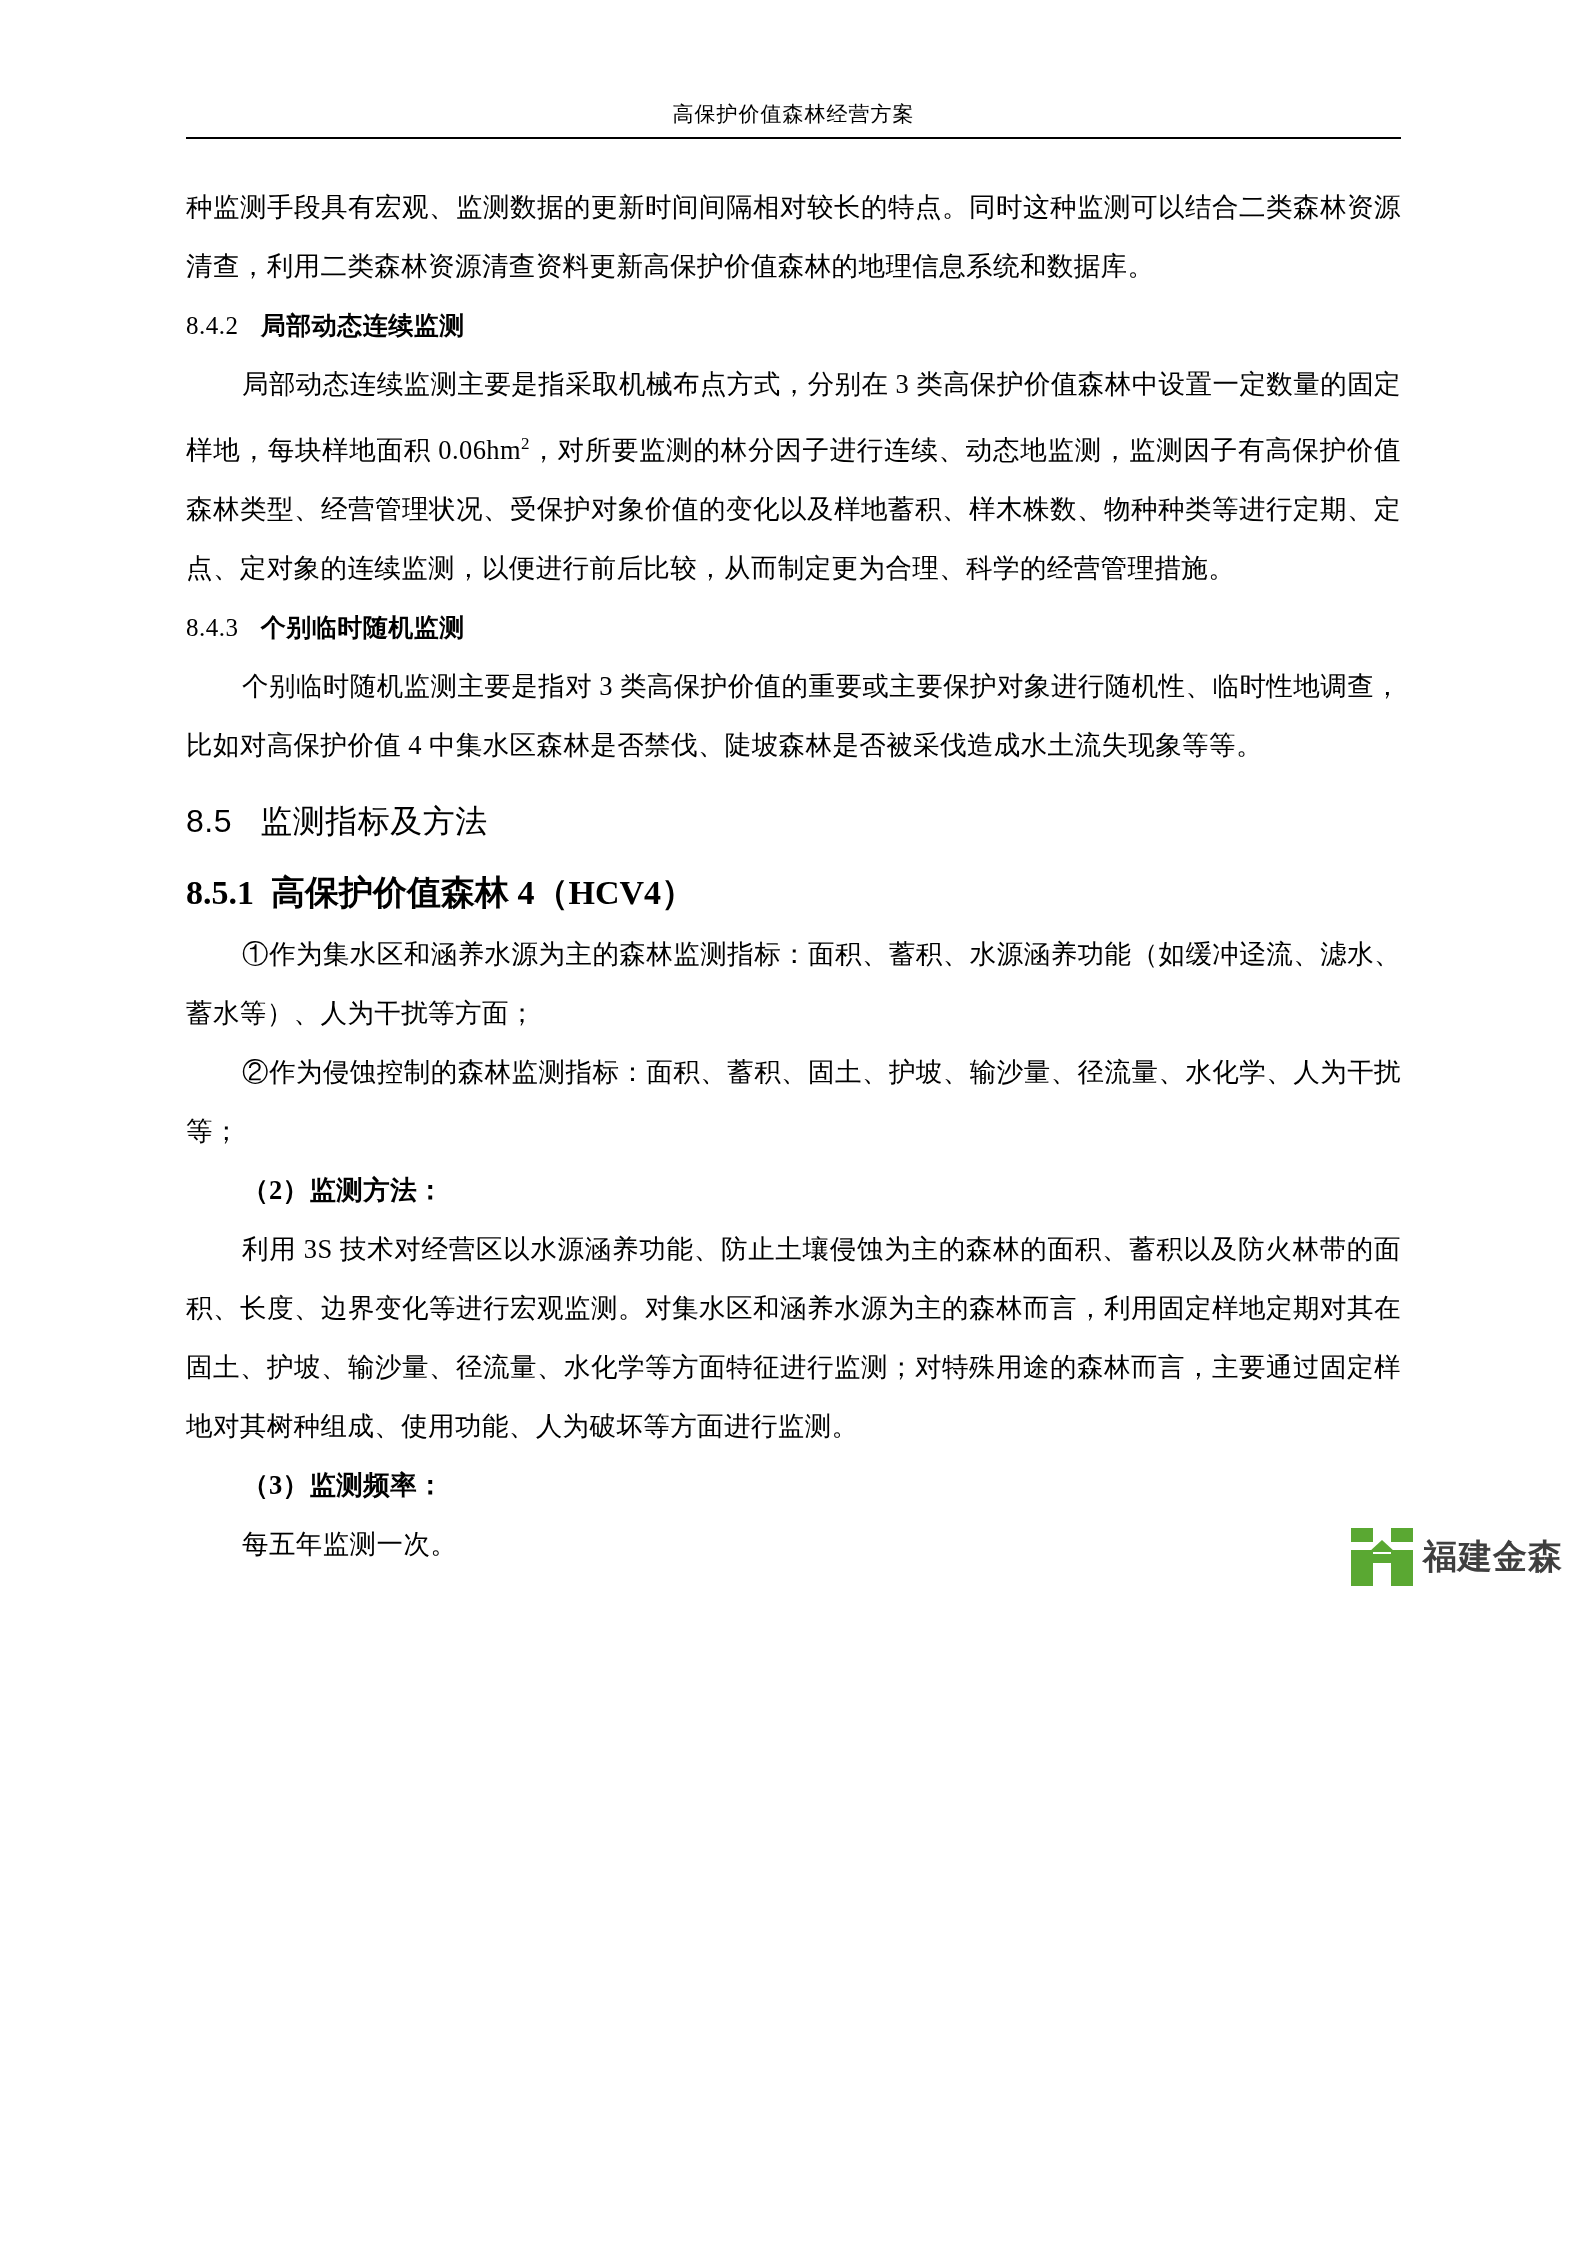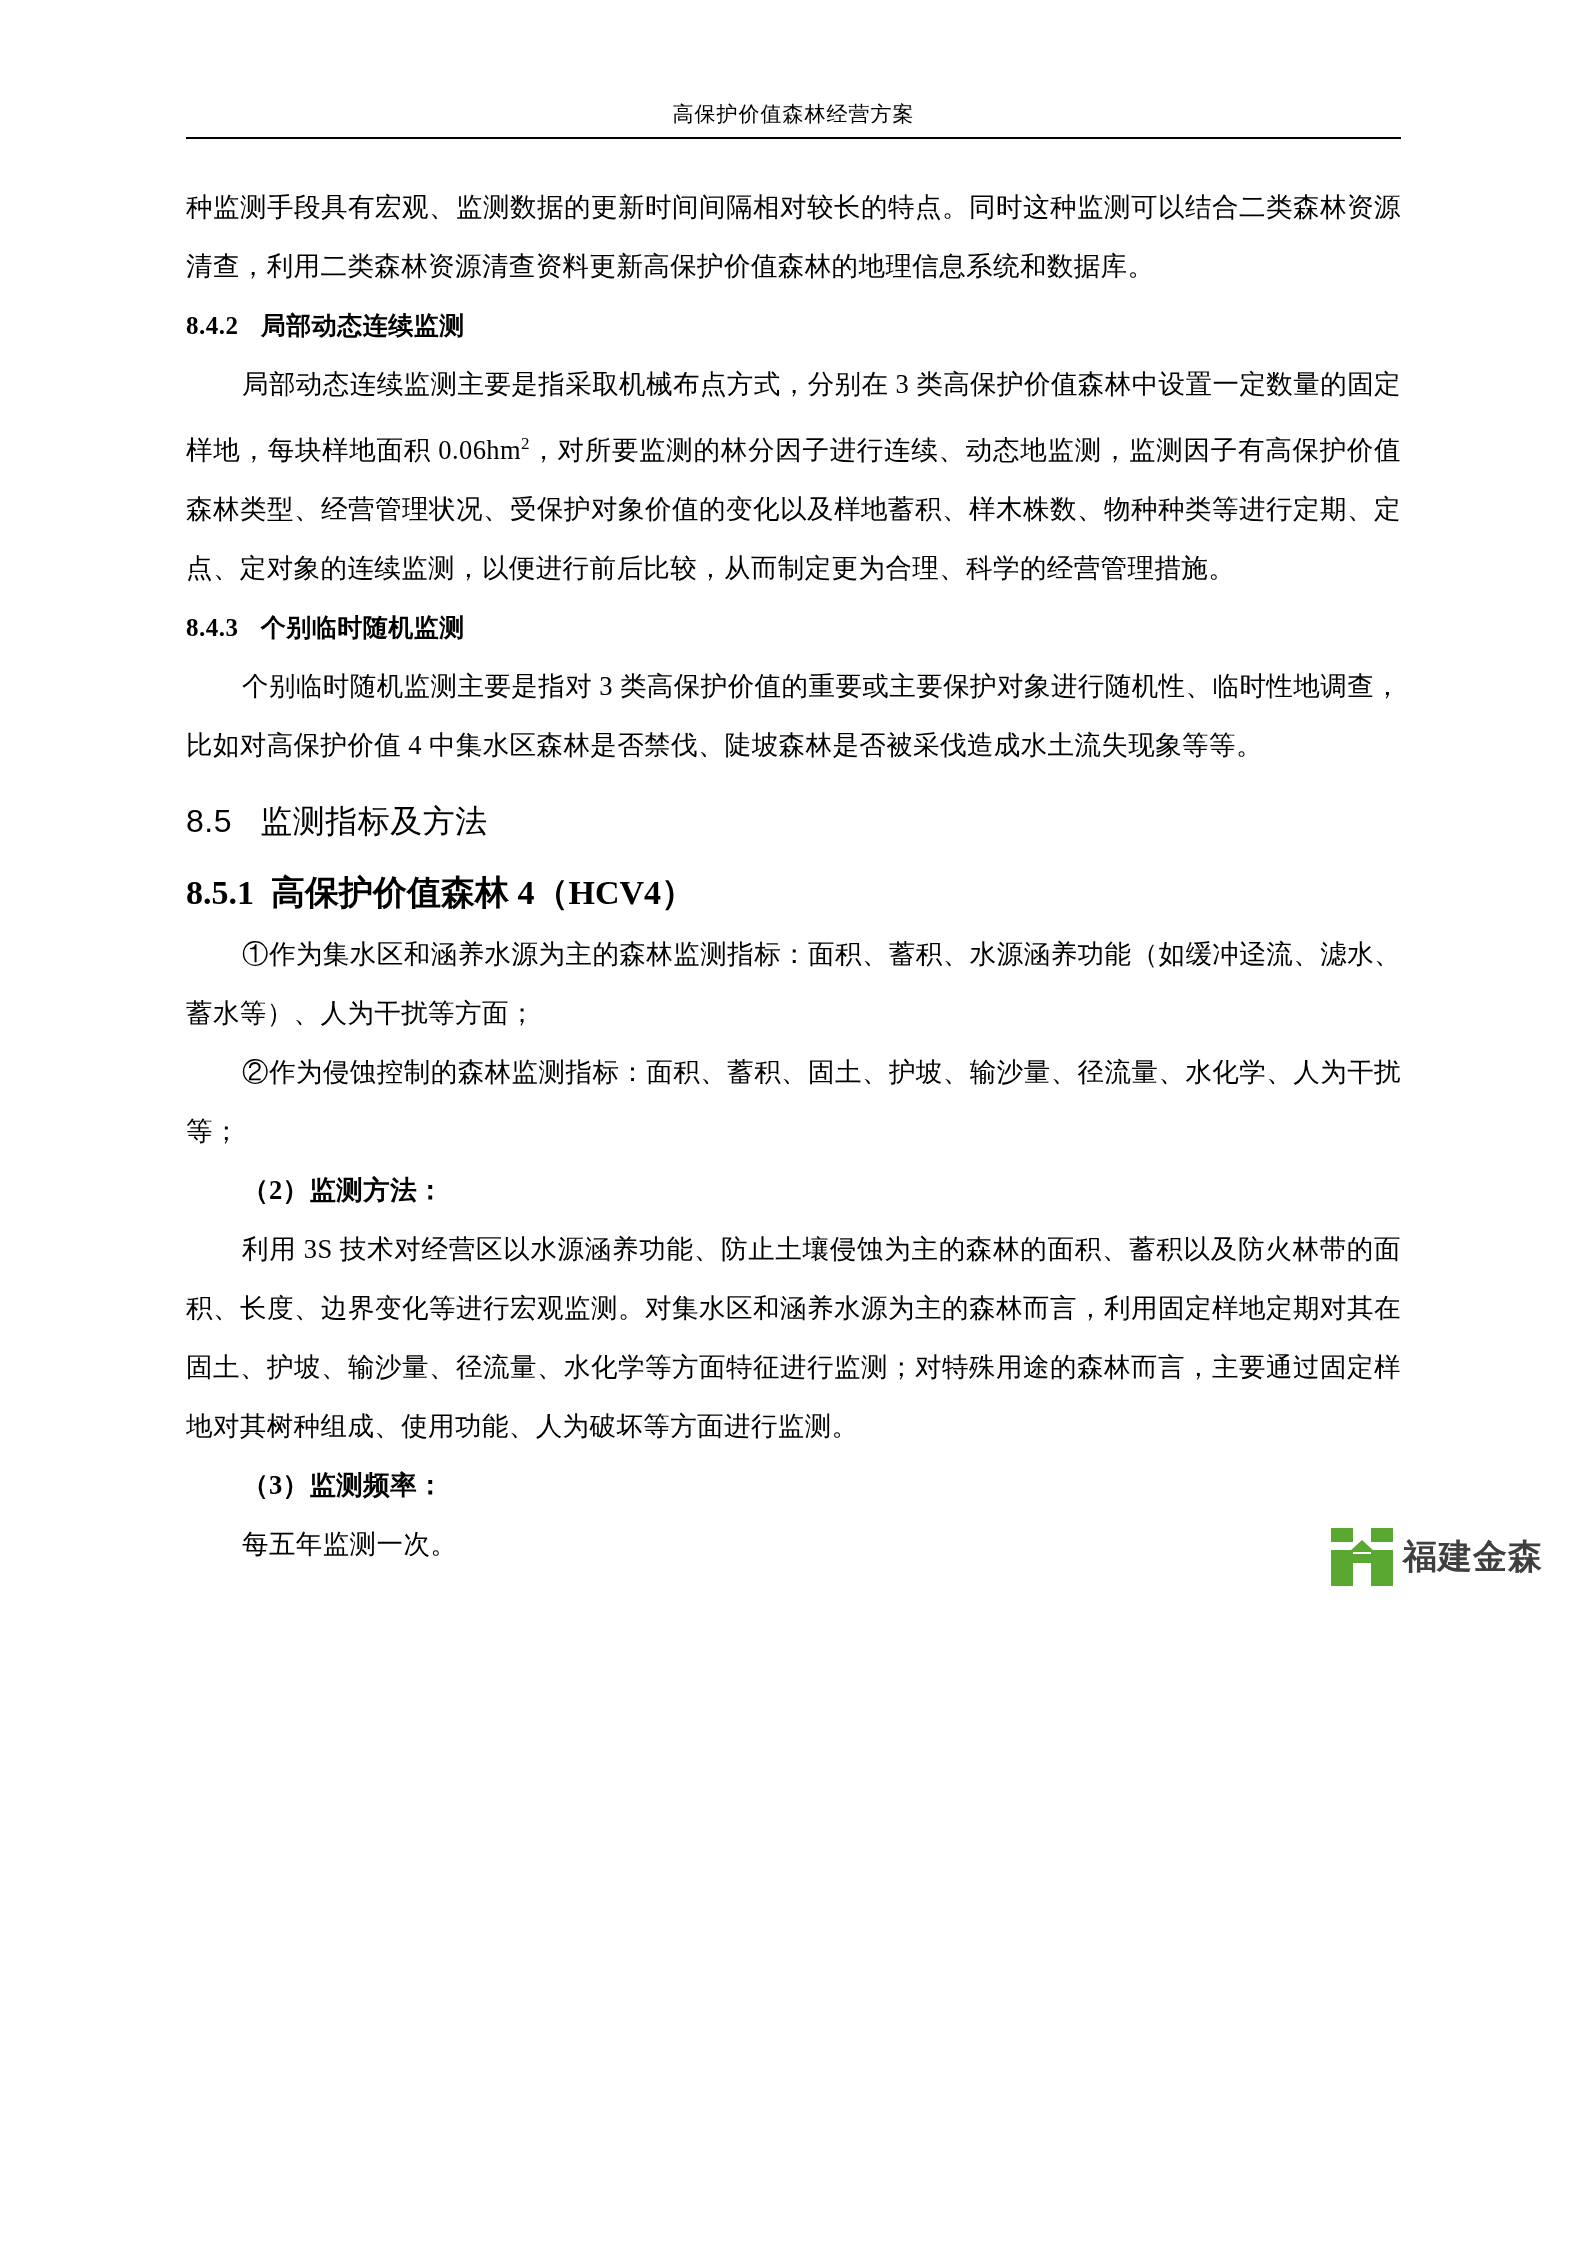--- a/index.html
+++ b/index.html
@@ -67,21 +67,21 @@
   }
   .h3 {
     font-family: "Liberation Sans", "DejaVu Sans", sans-serif;
     font-size: 25px;
     font-weight: bold;
     line-height: 59px;
     margin: 0;
     letter-spacing: 0.5px;
   }
   .h3 .num {
-    font-weight: bold;
+    font-weight: normal;
     font-family: "Liberation Serif", serif;
     text-align: center;
   }
   .h2 {
     font-family: "Liberation Sans", "DejaVu Sans", sans-serif;
     font-size: 32px;
     font-weight: normal;
     line-height: 80px;
     margin: 0;
     letter-spacing: 0.5px;
@@ -107,21 +107,21 @@
     left: 0;
     top: 2050px;
     width: 1215px;
     text-align: center;
     font-size: 23px;
     font-family: "Liberation Serif", serif;
   }
   
   .logo {
     position: absolute;
-    right: 44px;
+    right: 24px;
     bottom: 40px;
     display: flex;
     align-items: center;
     gap: 10px;
   }
   .logo-mark {
     width: 62px;
     height: 58px;
     position: relative;
   }

